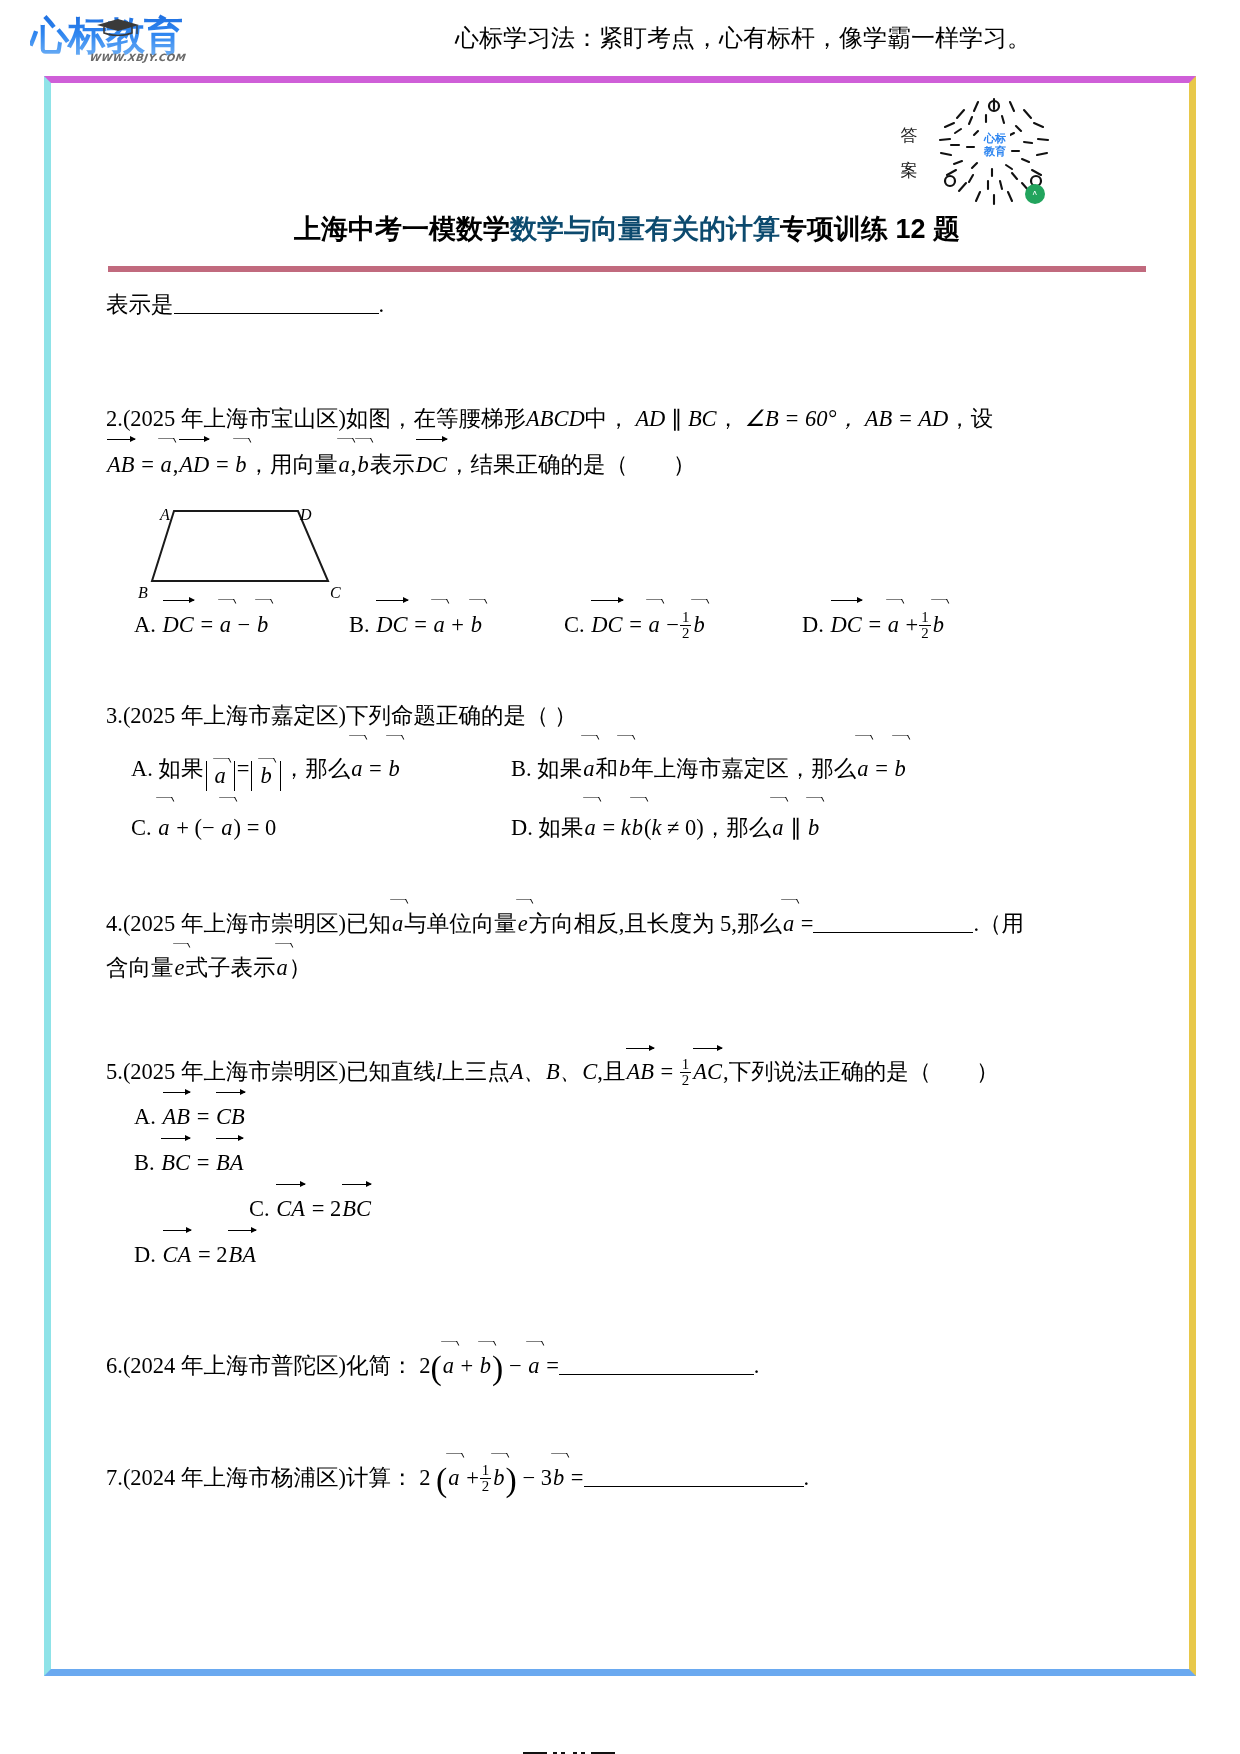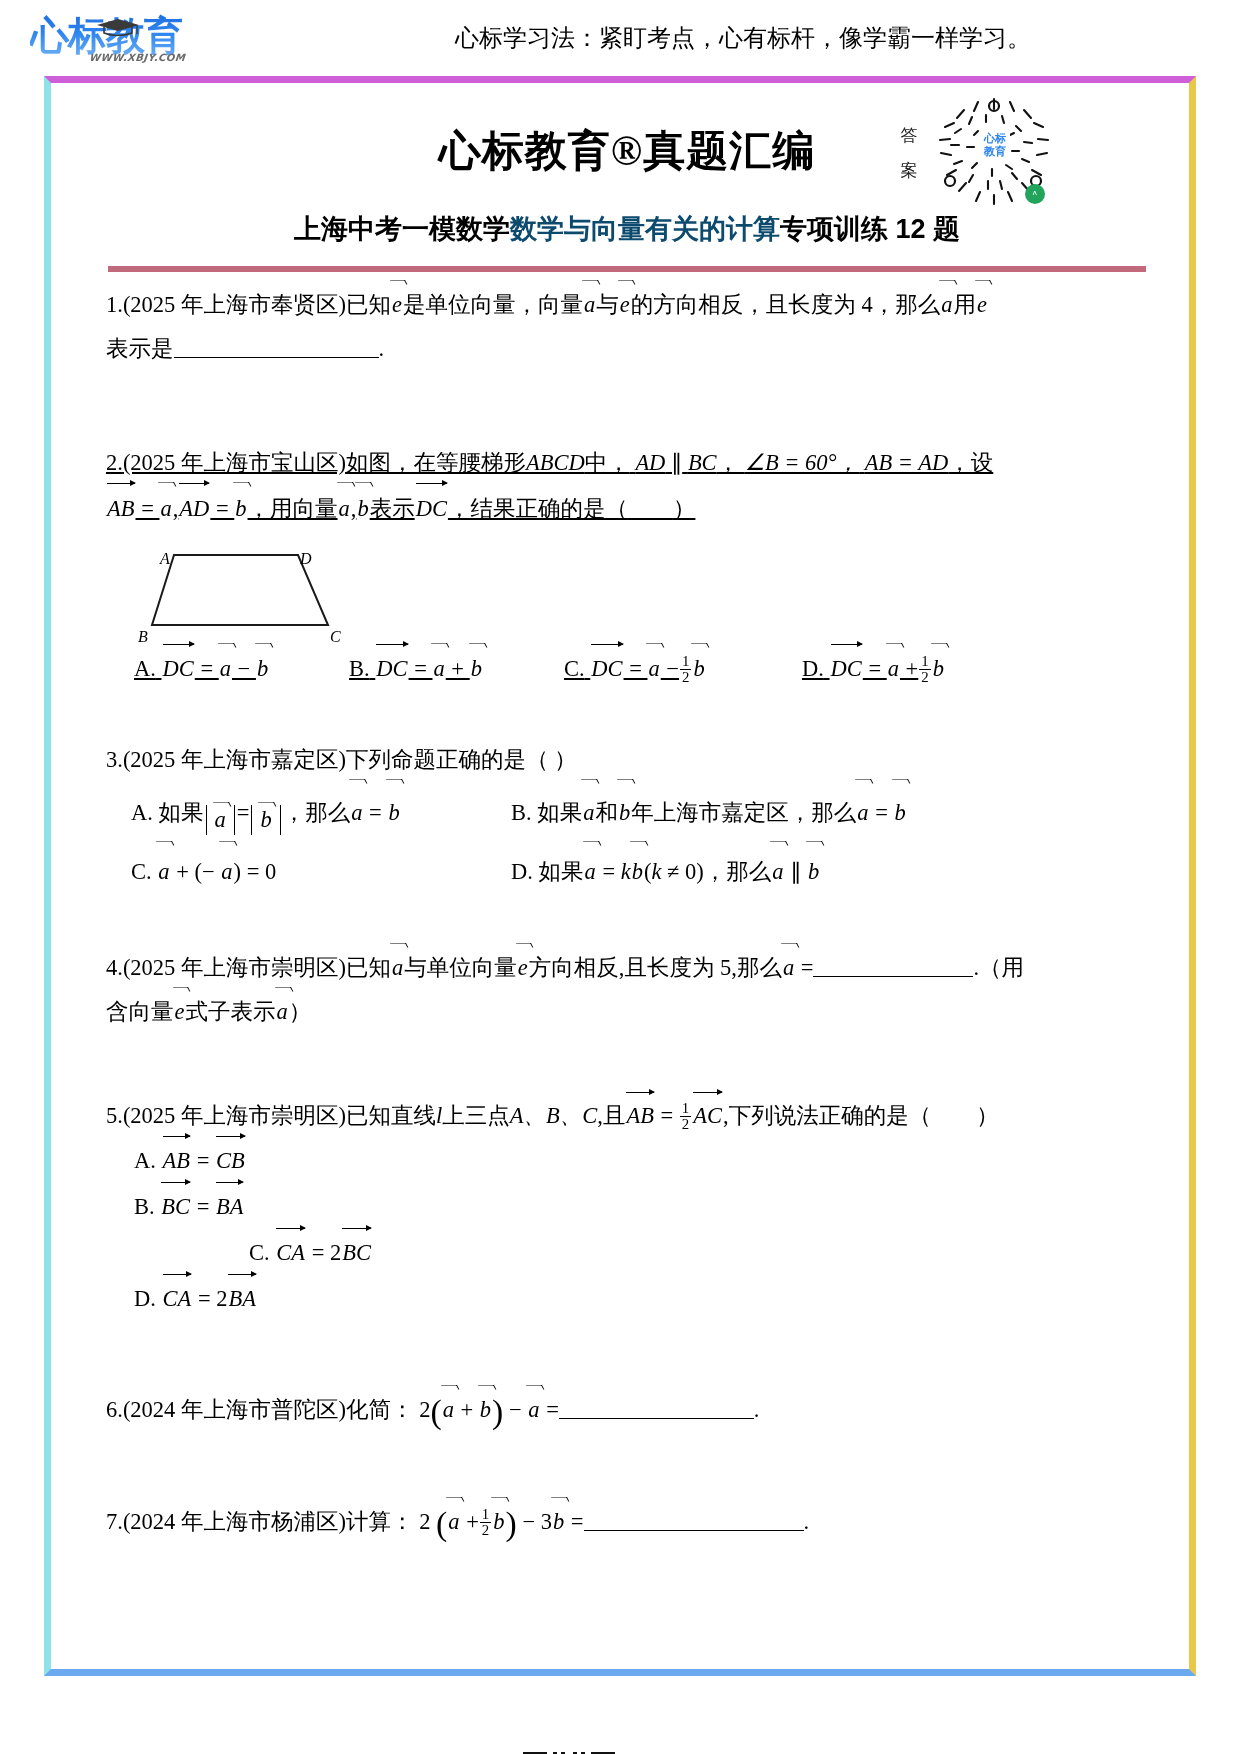--- a/index.html
+++ b/index.html
@@ -274,21 +274,20 @@
       <line x1="41" y1="7" x2="41" y2="16" stroke="#3a3a3a" stroke-width="1.3"></line>
     </svg>
     <div class="logo-text">心标教育</div>
     <div class="logo-url">WWW.XBJY.COM</div>
   </div>
   <div class="header-slogan">心标学习法：紧盯考点，心有标杆，像学霸一样学习。</div>
 </div>
 
 <div class="page-frame">
 
-  <div class="doc-title">心标教育®真题汇编</div>
 
   <div class="answer-label">
     <div>答</div>
     <div>案</div>
   </div>
 
   <svg class="qr-header" viewBox="0 0 116 116">
     <g stroke="#111" stroke-width="2.1" stroke-linecap="round" fill="none">
       <line x1="58" y1="6" x2="58" y2="16"></line>
       <line x1="74" y1="9" x2="78" y2="18"></line>
@@ -342,28 +341,25 @@
   <div class="doc-subtitle">
     <span></span><span>上海中考一模数学</span><span class="hl">数学与向量有关的计算</span><span>专项训练 12 题</span>
   </div>
 
   <div class="rule"></div>
 
   <div class="body">
 
     <div class="q" style="margin-top:0px;">
       <div class="line">
-        <span>1.</span><span>(2025 年上海市奉贤区)</span><span>已知</span><span class="vec">e</span><span>是单位向量，向量</span><span class="vec">a</span><span>与</span><span class="vec">e</span><span>的方向相反，且长度为 4，那么</span><span class="vec">a</span><span>用</span><span class="vec">e</span>
-      </div>
-      <div class="line">
         <span>表示是</span><span class="blank" style="width:205px;"></span><span>.</span>
       </div>
     </div>
 
-    <div class="q" style="margin-top:70px;text-decoration:underline;">
+    <div class="q" style="margin-top:70px;">
       <div class="line">
         <span>2.</span><span>(2025 年上海市宝山区)</span><span>如图，在等腰梯形</span><span class="mi">ABCD</span><span>中，</span>&nbsp;<span class="mi">AD</span>&nbsp;<span>∥</span>&nbsp;<span class="mi">BC</span>，&nbsp;<span class="mi">∠B = 60°，</span>&nbsp;<span class="mi">AB = AD</span><span>，设</span>
       </div>
       <div class="line" style="line-height:48px;">
         <span class="ovec">AB</span>&nbsp;=&nbsp;<span class="vec">a</span>,<span class="ovec">AD</span>&nbsp;=&nbsp;<span class="vec">b</span><span>，用向量</span><span class="vec">a</span>,<span class="vec">b</span><span>表示</span><span class="ovec">DC</span><span>，结果正确的是（</span>&nbsp;&nbsp;&nbsp;&nbsp;&nbsp;&nbsp;&nbsp;&nbsp;<span>）</span>
       </div>
 
       <div class="figure-trapezoid">
         <svg width="230" height="100" viewBox="0 0 230 100">
           <polygon points="28,16 152,16 182,86 6,86" fill="none" stroke="#1a1a1a" stroke-width="2"></polygon>

